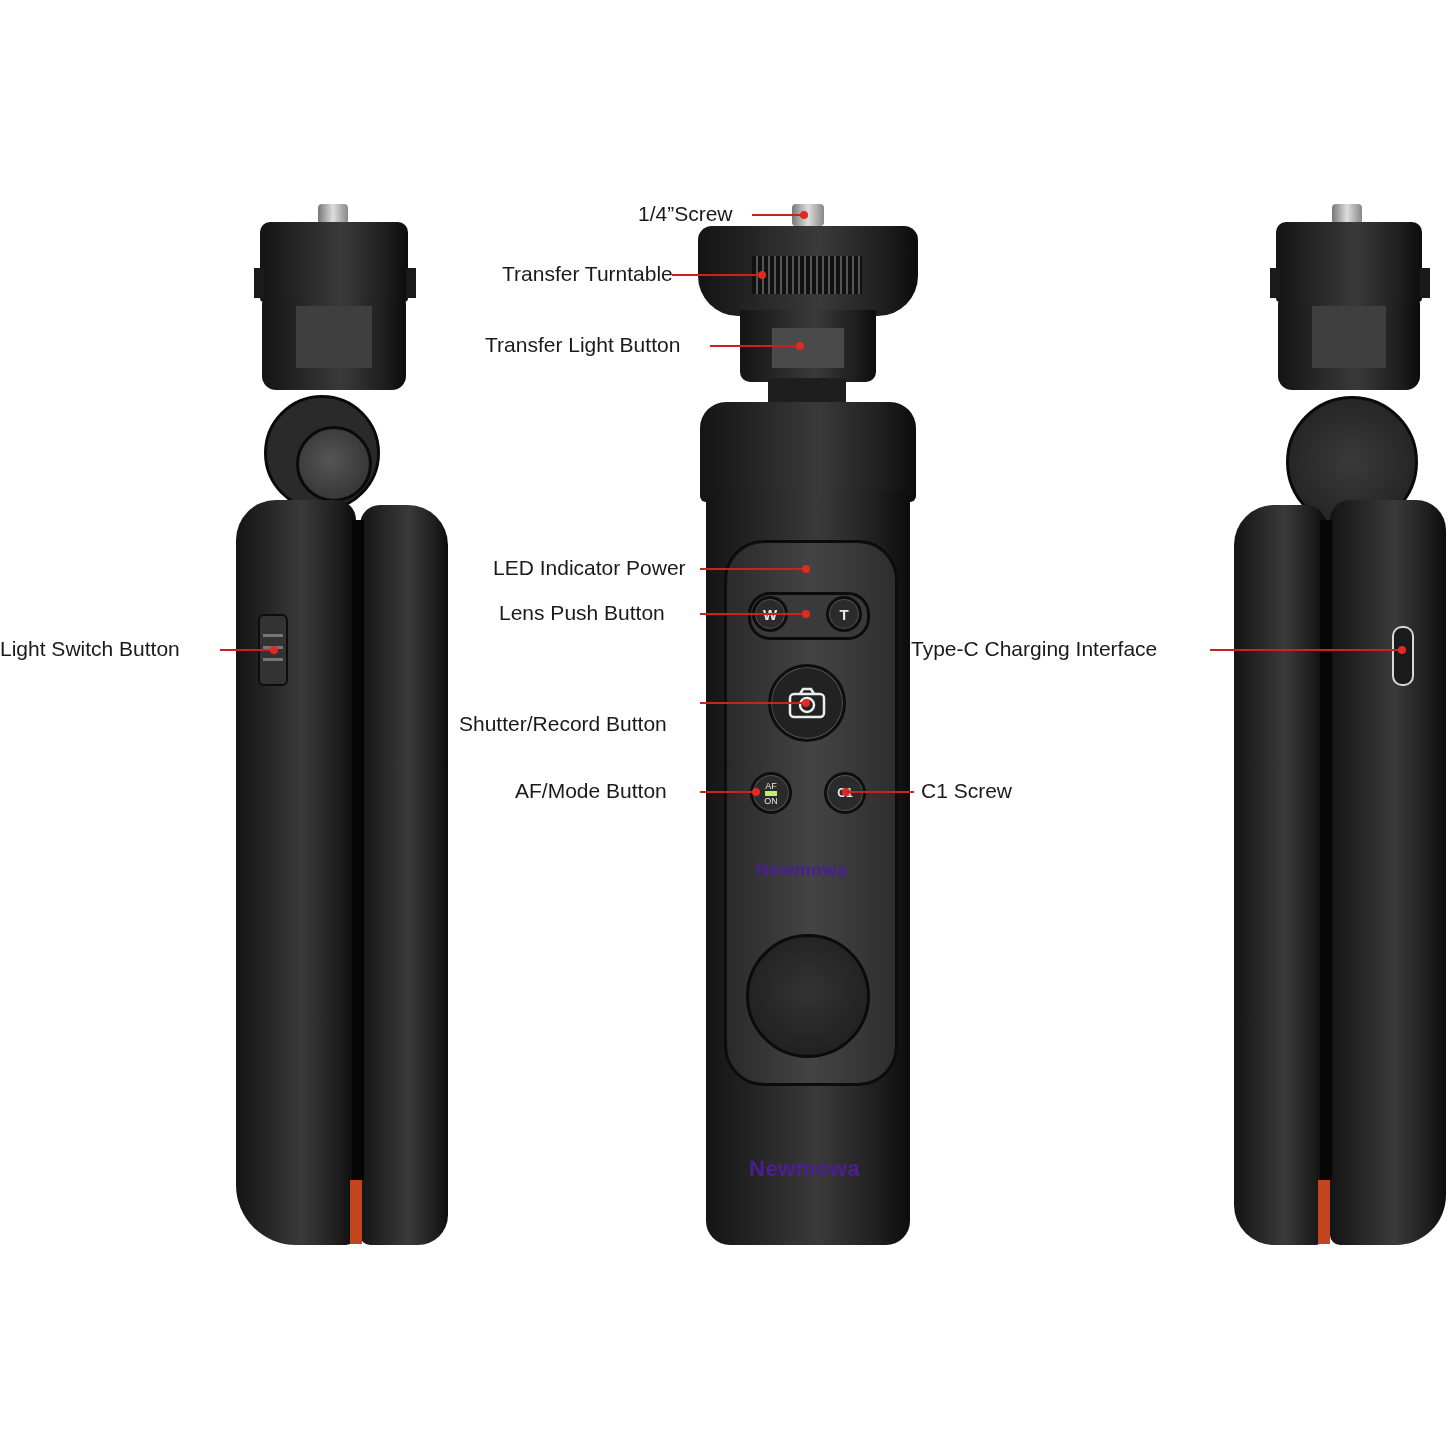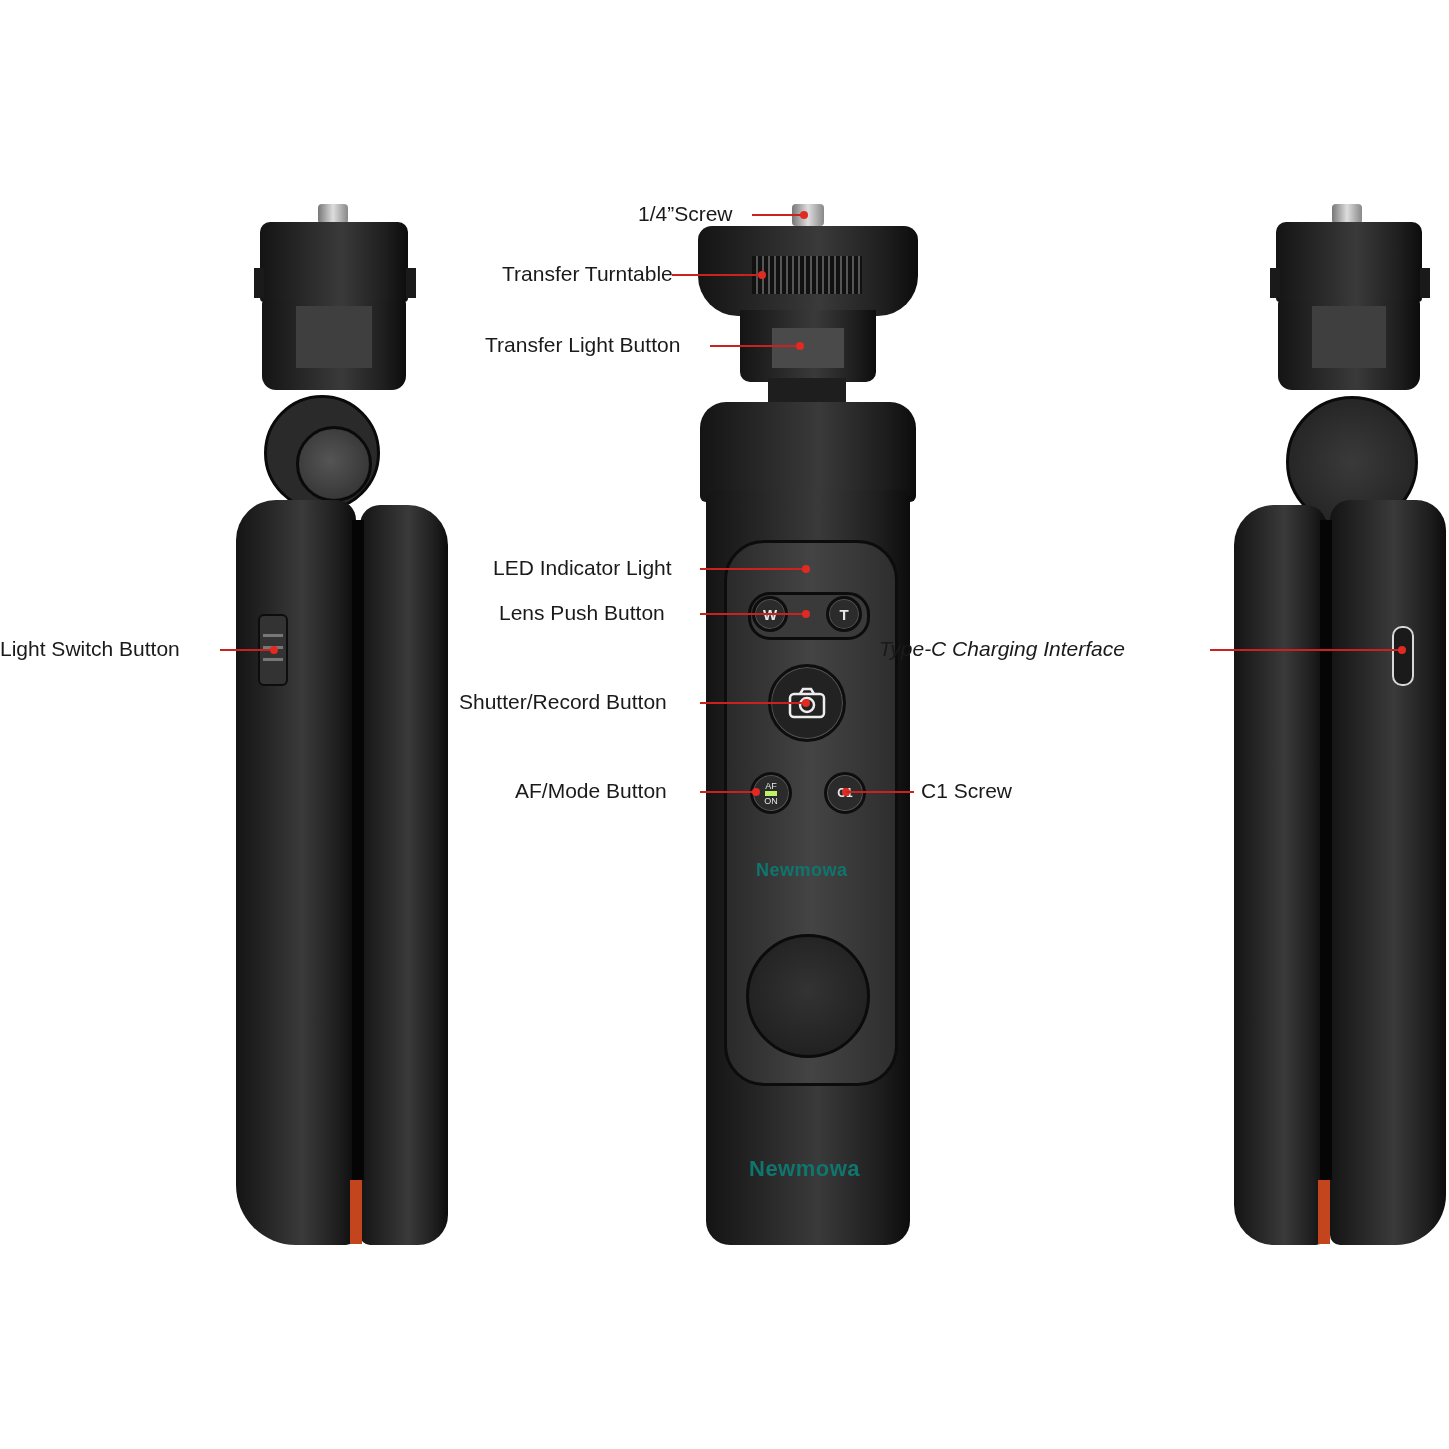--- a/index.html
+++ b/index.html
@@ -2,21 +2,21 @@
 <html><head>
 <meta charset="utf-8">
 <style>
   html,body{margin:0;padding:0;background:#ffffff;}
   body{width:1449px;height:1449px;position:relative;overflow:hidden;font-family:"Liberation Sans",sans-serif;}
   .abs{position:absolute;}
   .label{position:absolute;font-size:21px;color:#1a1a1a;white-space:nowrap;line-height:24px;}
   .line{position:absolute;height:2px;background:#c8231e;}
   .dot{position:absolute;width:8px;height:8px;border-radius:50%;background:#e02a22;}
   .dark{background:linear-gradient(90deg,#141414 0%,#2c2c2c 35%,#3a3a3a 55%,#1e1e1e 85%,#0c0c0c 100%);}
-  .brand{position:absolute;color:#0f766e;font-weight:bold;letter-spacing:0.5px;}
+  .brand{position:absolute;color:#4c1d95;font-weight:bold;letter-spacing:0.5px;}
   .btn-round{position:absolute;border-radius:50%;background:#2b2b2b;border:3px solid #0e0e0e;box-shadow:0 0 0 1px #555 inset;color:#e8e8e8;display:flex;align-items:center;justify-content:center;font-weight:bold;}
 </style>
 </head>
 <body>
 
 <div>
 
   <div class="abs" style="left:318px;top:204px;width:30px;height:20px;background:linear-gradient(90deg,#777,#ddd,#888);border-radius:4px;"></div>
 
   <div class="abs dark" style="left:260px;top:222px;width:148px;height:80px;border-radius:10px 10px 4px 4px;"></div>
@@ -109,40 +109,40 @@
   <div class="dot" style="left:800px;top:211px;"></div>
 
   <span class="label" style="left:502px;top:262px;">Transfer Turntable</span>
   <div class="line" style="left:672px;top:274px;width:90px;"></div>
   <div class="dot" style="left:758px;top:271px;"></div>
 
   <span class="label" style="left:485px;top:333px;">Transfer Light Button</span>
   <div class="line" style="left:710px;top:345px;width:90px;"></div>
   <div class="dot" style="left:796px;top:342px;"></div>
 
-  <span class="label" style="left:493px;top:556px;">LED Indicator Light</span>
+  <span class="label" style="left:493px;top:556px;">LED Indicator Power</span>
   <div class="line" style="left:700px;top:568px;width:106px;"></div>
   <div class="dot" style="left:802px;top:565px;"></div>
 
   <span class="label" style="left:499px;top:601px;">Lens Push Button</span>
   <div class="line" style="left:700px;top:613px;width:106px;"></div>
   <div class="dot" style="left:802px;top:610px;"></div>
 
-  <span class="label" style="left:459px;top:690px;">Shutter/Record Button</span>
+  <span class="label" style="left:459px;top:712px;">Shutter/Record Button</span>
   <div class="line" style="left:700px;top:702px;width:106px;"></div>
   <div class="dot" style="left:802px;top:699px;"></div>
 
   <span class="label" style="left:515px;top:779px;">AF/Mode Button</span>
   <div class="line" style="left:700px;top:791px;width:56px;"></div>
   <div class="dot" style="left:752px;top:788px;"></div>
 
   <div class="dot" style="left:842px;top:788px;"></div>
   <div class="line" style="left:846px;top:791px;width:68px;"></div>
   <span class="label" style="left:921px;top:779px;">C1 Screw</span>
 
   <span class="label" style="left:0px;top:637px;">Light Switch Button</span>
   <div class="line" style="left:220px;top:649px;width:54px;"></div>
   <div class="dot" style="left:270px;top:646px;"></div>
 
-  <span class="label" style="left:879px;top:637px;font-style:italic;">Type-C Charging Interface</span>
+  <span class="label" style="left:911px;top:637px;">Type-C Charging Interface</span>
   <div class="line" style="left:1210px;top:649px;width:192px;"></div>
   <div class="dot" style="left:1398px;top:646px;"></div>
 </div>
 
 </body></html>

